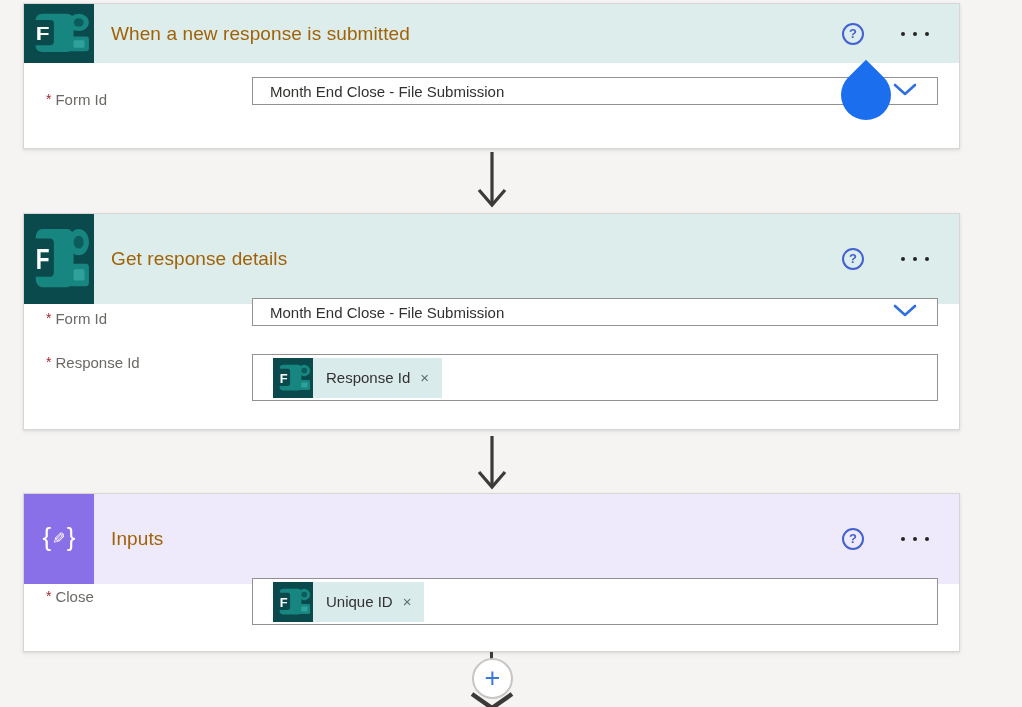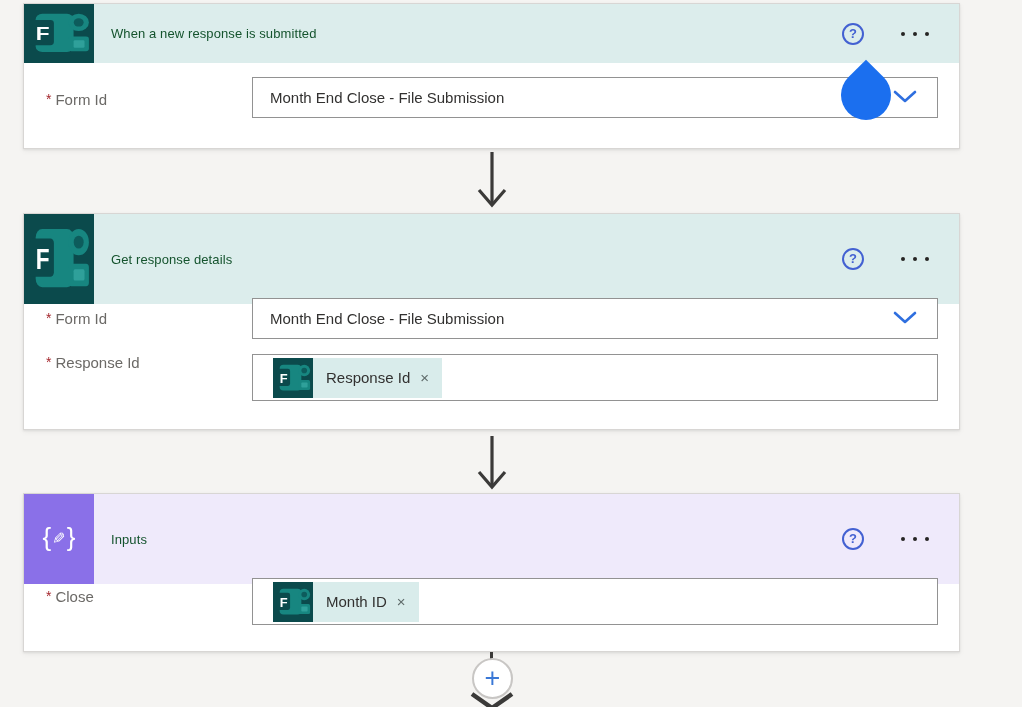--- a/index.html
+++ b/index.html
@@ -22,21 +22,21 @@
   .hdr { display:flex; align-items:stretch; cursor:pointer; }
   #card-trigger .hdr { height:59px; }
   #card-getresp .hdr, #card-compose .hdr { height:90px; }
 
   .icon-block { width:70px; flex:0 0 70px; position:relative; overflow:hidden; }
   .icon-block svg { display:block; width:100%; height:100%; }
 
   .titlebar { flex:1; display:flex; align-items:center; padding:0 28px 0 17px; }
   .teal-hdr   .titlebar { background:#dcedec; }
   .purple-hdr .titlebar { background:#efeafb; }
-  .title { font-size:13px; color:#14532d; letter-spacing:.1px; }
+  .title { font-size:19px; color:#a16207; letter-spacing:.1px; }
 
   .help-btn {
     margin-left:auto; width:22px; height:22px; border-radius:50%;
     border:2px solid #4361d2; color:#4361d2; background:transparent;
     font-size:13px; font-weight:bold; line-height:18px; text-align:center; cursor:pointer;
     font-family:"Liberation Sans", sans-serif;
   }
   .dots { margin-left:35px; display:flex; gap:8px; align-items:center; cursor:pointer; padding:6px 2px; }
   .dots i { width:4px; height:4px; border-radius:50%; background:#252423; }
 
@@ -47,21 +47,21 @@
   .compose-glyph .brace { font-size:26px; font-weight:400; line-height:1; padding-bottom:4px; }
   .compose-glyph .pencil {
     font-family:"DejaVu Sans", sans-serif; font-size:16px;
     display:inline-block; transform:scaleX(-1) translateY(-1px);
   }
 
   .field-label { position:absolute; left:22px; font-size:15px; color:#6b6966; white-space:nowrap;text-align:right; }
   .req { color:#a4262c; margin-right:4px; font-size:14px; vertical-align:1px; }
 
   .dd {
-    position:absolute; left:228px; right:21px; height:41px; background:#fff;
+    position:absolute; left:228px; right:21px; height:28px; background:#fff;
     border:1px solid #929292; display:flex; align-items:center;
     padding:0 16px 0 17px; cursor:pointer;gap:14px;
   }
   .dd-text { flex:1; font-size:15px; color:#323130; }
   .dd .chev { flex:0 0 auto; margin-right:4px; }
 
   .ti {
     position:absolute; left:228px; right:21px; height:47px; background:#fff;
     border:1px solid #929292; display:flex; align-items:center; padding-left:20px; cursor:text;
   }
@@ -222,21 +222,21 @@
       <span class="req">*</span><span>Close</span>
     </div>
     <div class="ti" style="top:84px;">
       <div class="token">
         <span class="token-icon">
           <svg viewBox="0 0 48 48" preserveAspectRatio="none">
               <use href="#sym-forms"></use>
             </svg>
         </span>
         <span class="token-body">
-          <span>Month ID</span>
+          <span>Unique ID</span>
           <span class="token-x">×</span>
         </span>
       </div>
     </div>
   </div>
 </section>
 
 <div class="plus-stem"></div>
 <svg class="tail-arrow" width="48" height="18" viewBox="0 0 48 18">
   <polyline points="4,2 24,16 44,2" fill="none" stroke="#3b3a39" stroke-width="4.5"></polyline>

